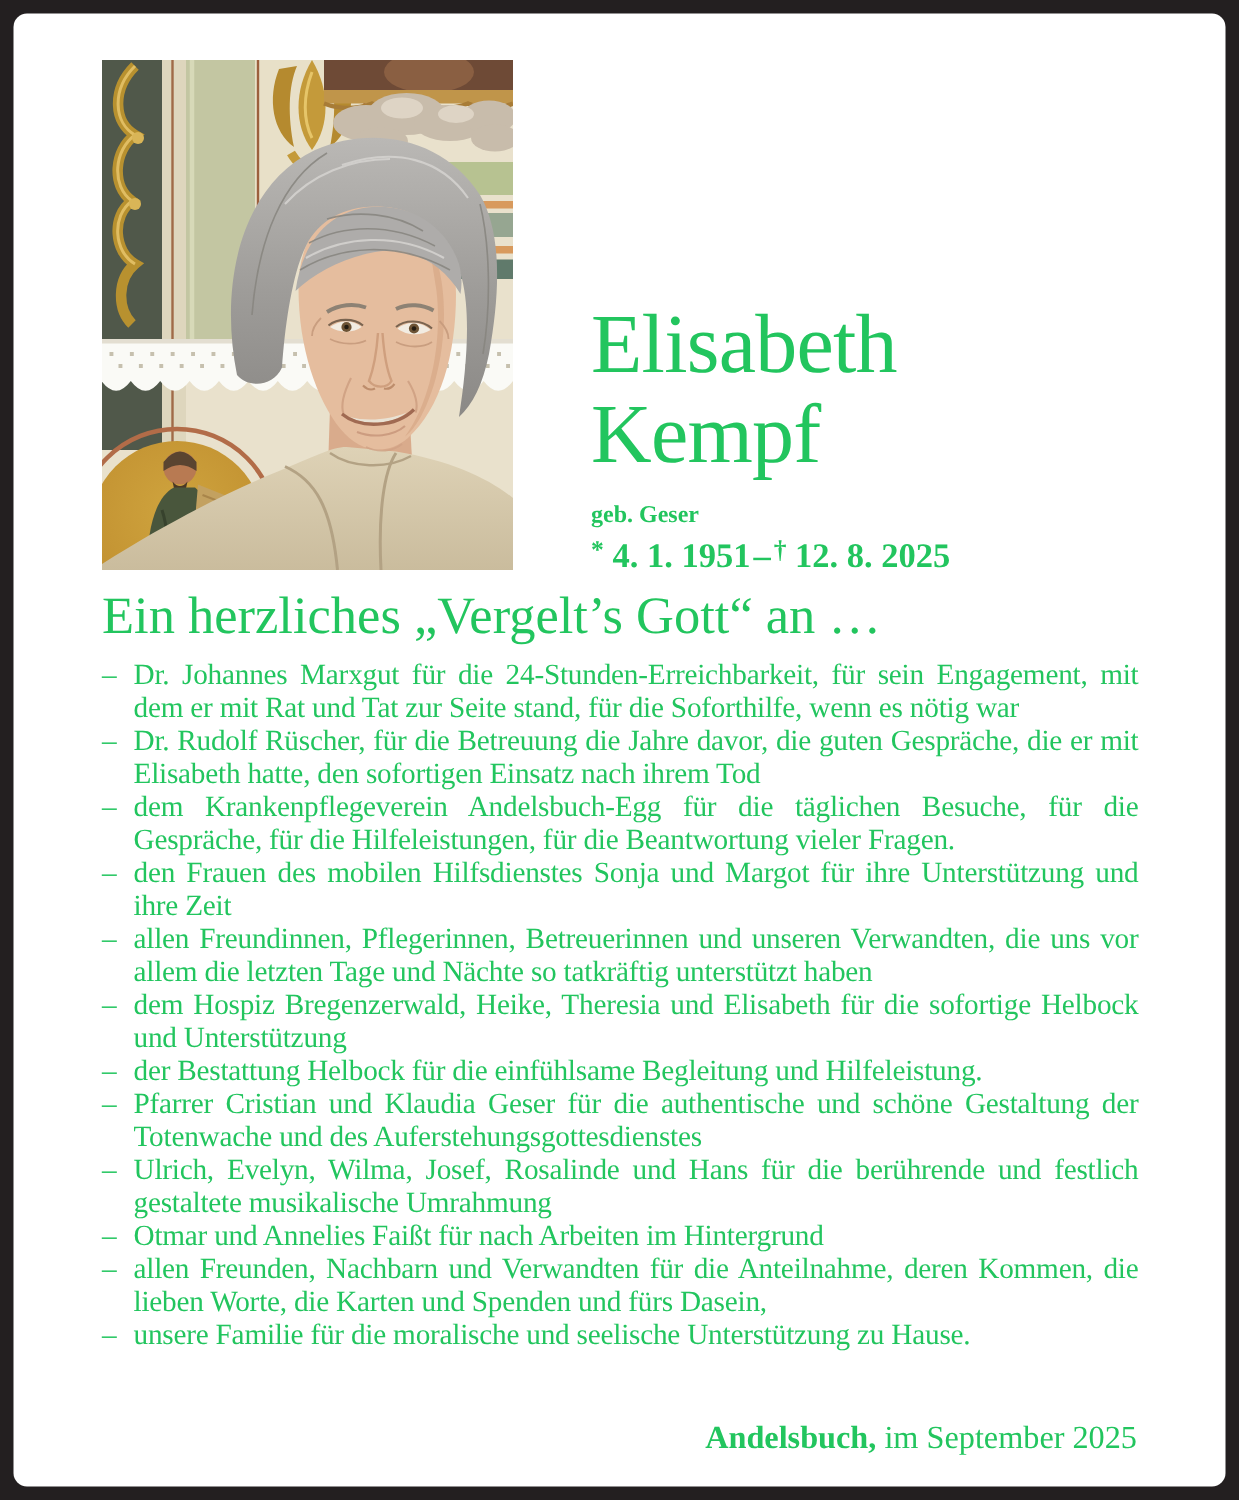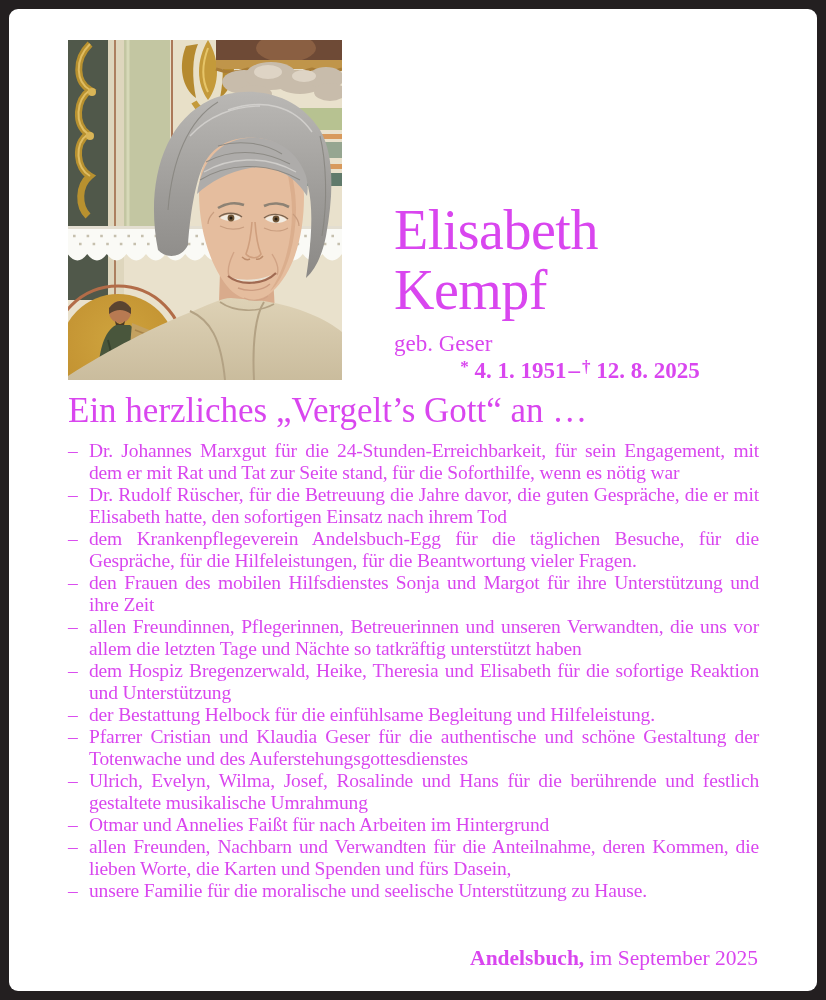--- a/index.html
+++ b/index.html
@@ -3,21 +3,21 @@
 <meta charset="utf-8">
 <style>
   html,body { margin:0; padding:0; background:#ffffff; }
   * { box-sizing:border-box; }
 
   .page {
     position:relative;
     width:826px; height:1000px;
     background:#231f20;
     font-family:"Liberation Serif","DejaVu Serif",serif;
-    color:#d946ef;
+    color:#22c55e;
     overflow:hidden;
   }
   .sheet {
     position:absolute; inset:9px;
     background:#ffffff;
     border-radius:9px;
   }
 
   .photo {
     position:absolute; left:68px; top:40px;
@@ -28,26 +28,25 @@
 
   .name-block {
     position:absolute; left:394px; top:200px; width:372px;
   }
   .name-line {
     font-size:56px; line-height:60px; font-weight:400;
     letter-spacing:-0.5px; margin:0;
   }
   .maiden {
     margin-top:11px;
-    font-size:23px; line-height:26px; font-weight:400;
+    font-size:16px; line-height:26px; font-weight:700;
   }
   .dates {
     font-size:23px; line-height:27px; font-weight:700;
     white-space:nowrap;
-    text-align:center;
   }
   .dates .sym {
     display:inline-block;
     font-size:0.74em;
     position:relative; top:-0.34em;
   }
   .dates .sep { padding:0 2px; }
 
   .thanks-heading {
     position:absolute; left:68px; top:394px;
@@ -252,21 +251,21 @@
     <div class="item">
       <span class="dash">–</span>
       <p class="item-text">den Frauen des mobilen Hilfsdienstes Sonja und Margot für ihre Unterstützung und ihre Zeit</p>
     </div>
     <div class="item">
       <span class="dash">–</span>
       <p class="item-text">allen Freundinnen, Pflegerinnen, Betreuerinnen und unseren Verwandten, die uns vor allem die letzten Tage und Nächte so tatkräftig unterstützt haben</p>
     </div>
     <div class="item">
       <span class="dash">–</span>
-      <p class="item-text">dem Hospiz Bregenzerwald, Heike, Theresia und Elisabeth für die sofortige Reaktion und Unterstützung</p>
+      <p class="item-text">dem Hospiz Bregenzerwald, Heike, Theresia und Elisabeth für die sofortige Helbock und Unterstützung</p>
     </div>
     <div class="item">
       <span class="dash">–</span>
       <p class="item-text">der Bestattung Helbock für die einfühlsame Begleitung und Hilfeleistung.</p>
     </div>
     <div class="item">
       <span class="dash">–</span>
       <p class="item-text">Pfarrer Cristian und Klaudia Geser für die authentische und schöne Gestaltung der Totenwache und des Auferstehungsgottesdienstes</p>
     </div>
     <div class="item">

